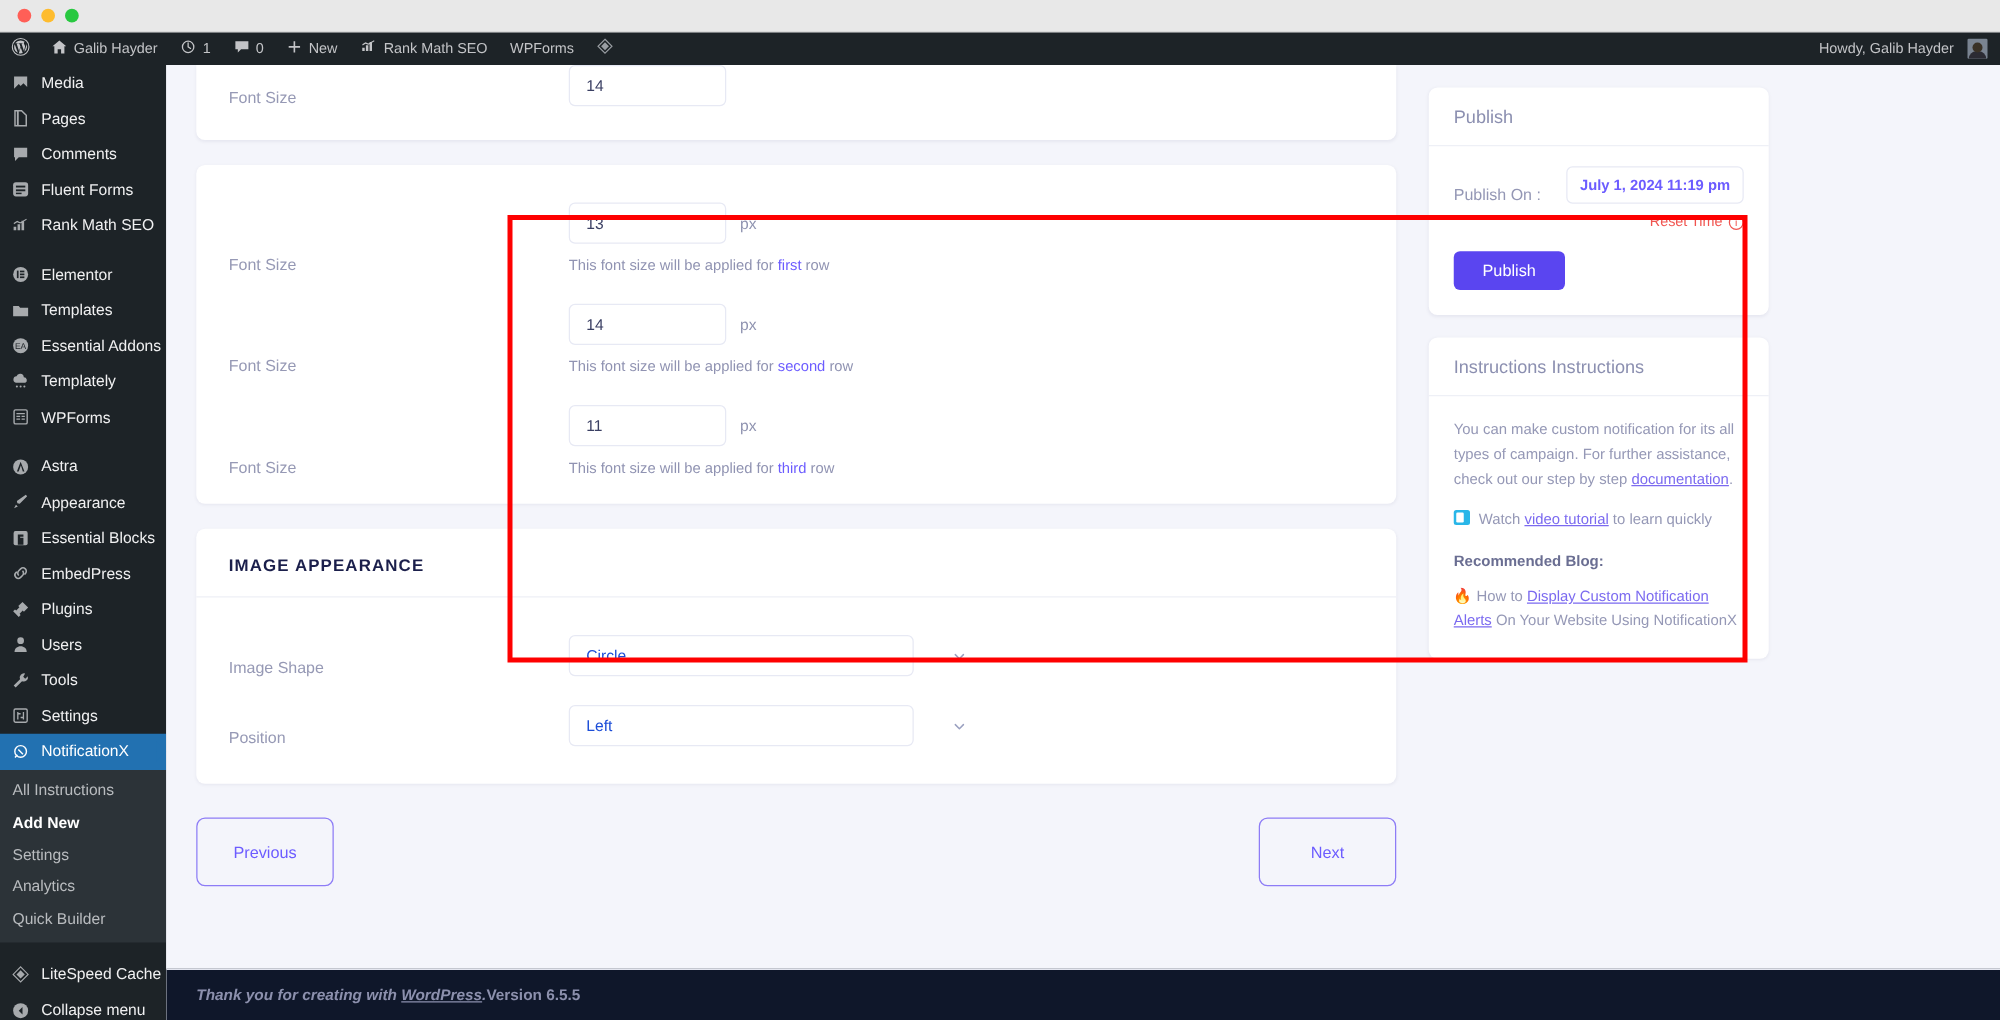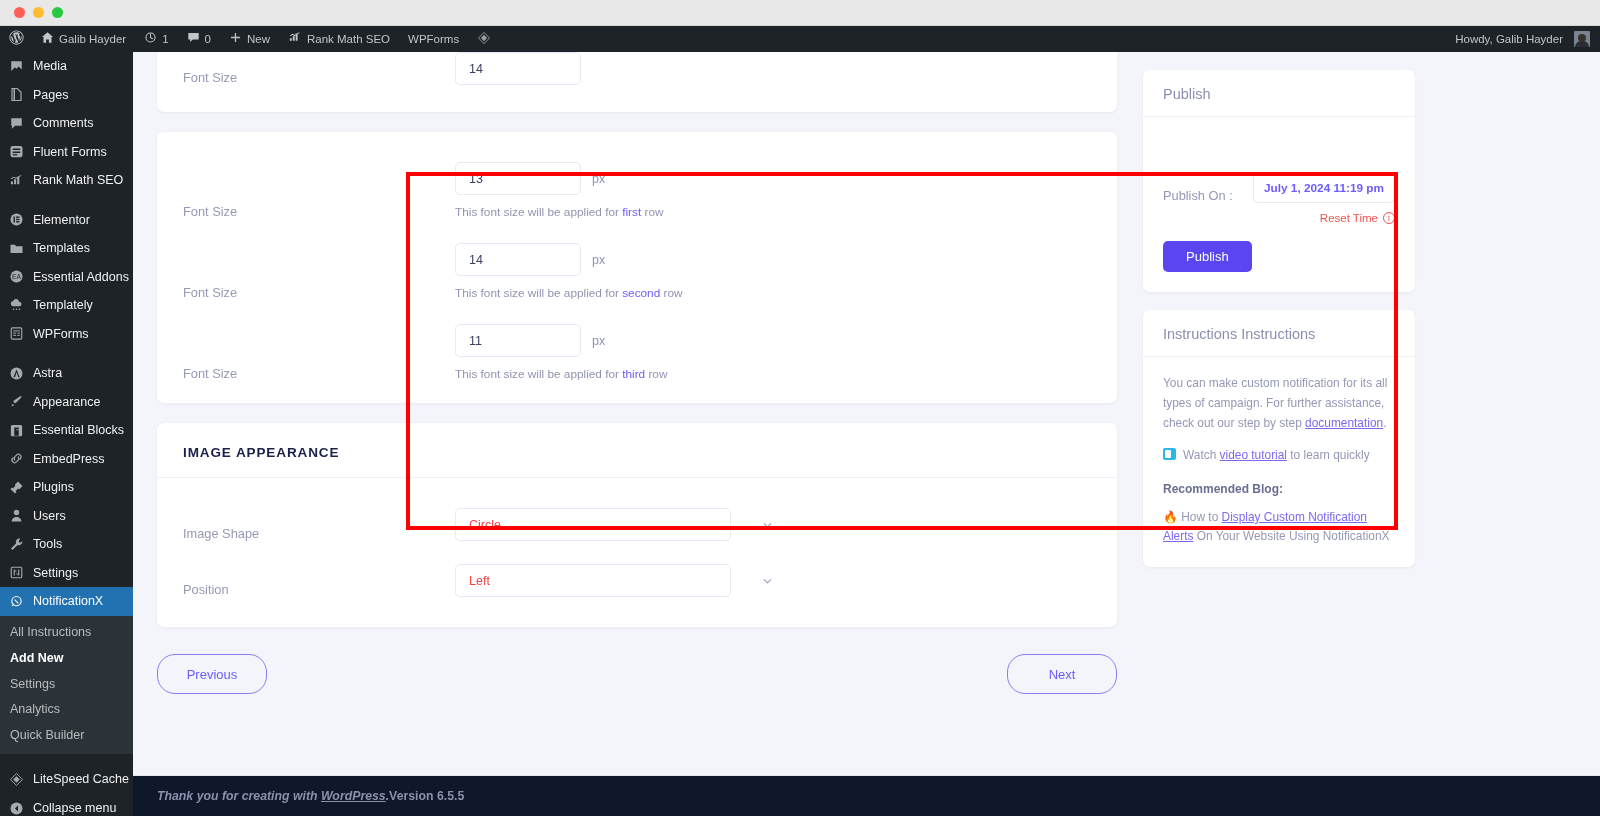--- a/index.html
+++ b/index.html
@@ -200,21 +200,21 @@
   .hint-em { color: #6c5cff; }
 
   .sel-wrap { position: relative; width: 330px; }
   .sel-input {
     width: 276px; height: 33px;
     border: 1px solid #e7e9f4;
     border-radius: 5px;
     background: #fff;
     padding: 0 13px;
     font-size: 12.5px;
-    color: #ef4444;
+    color: #1d4ed8;
     display: flex; align-items: center;
     cursor: pointer;
   }
   .sel-caret {
     position: absolute; right: 11px; top: 50%;
     transform: translateY(-50%);
     pointer-events: none;
     color: #9aa0c0;
     display: flex;
   }
@@ -229,23 +229,23 @@
     z-index: 20;
   }
 
   
   .navbtns {
     display: flex; justify-content: space-between;
     margin-top: 27px;
   }
   .btn-outline {
     min-width: 110px;
-    height: 40px;
+    height: 55px;
     border: 1px solid #8d7cf6;
-    border-radius: 18px;
+    border-radius: 7px;
     background: transparent;
     color: #6c5cff;
     font-size: 13px;
     font-family: "Liberation Sans", sans-serif;
     cursor: pointer;
     padding: 0 22px;
   }
 
   
   .panel {
@@ -265,21 +265,20 @@
   .pub-label { font-size: 12.8px; color: #9497b5; }
   .pub-date {
     border: 1px solid #e7e9f4;
     border-radius: 5px;
     padding: 7px 10px;
     font-size: 11.8px;
     font-weight: bold;
     color: #6c5cff;
     cursor: pointer;
     white-space: nowrap;
-    margin-top: 40px;
   }
   .reset-row {
     display: flex; align-items: center; justify-content: flex-end;
     gap: 5px;
     margin-top: 9px;
     font-size: 11.5px;
     color: #f0544f;
     cursor: pointer;
   }
   .info-circle {

